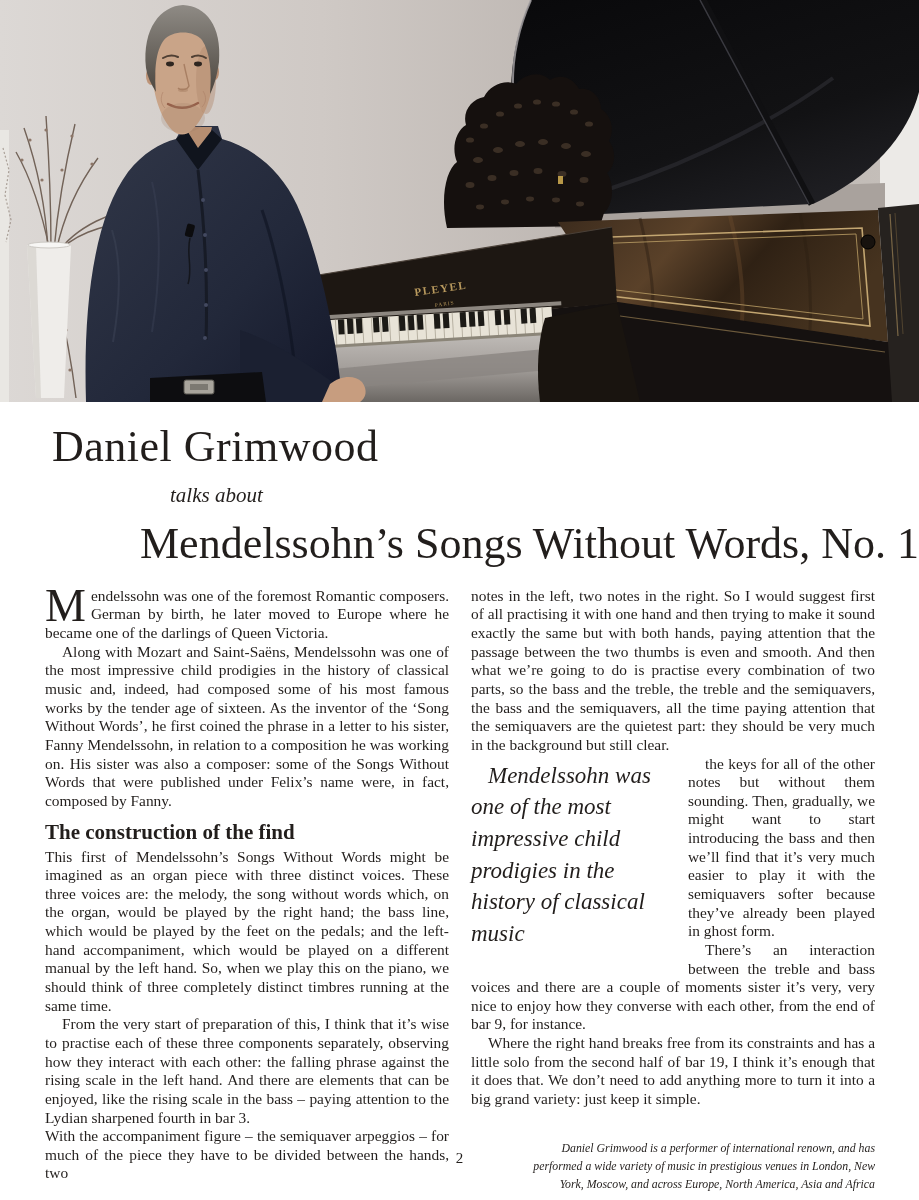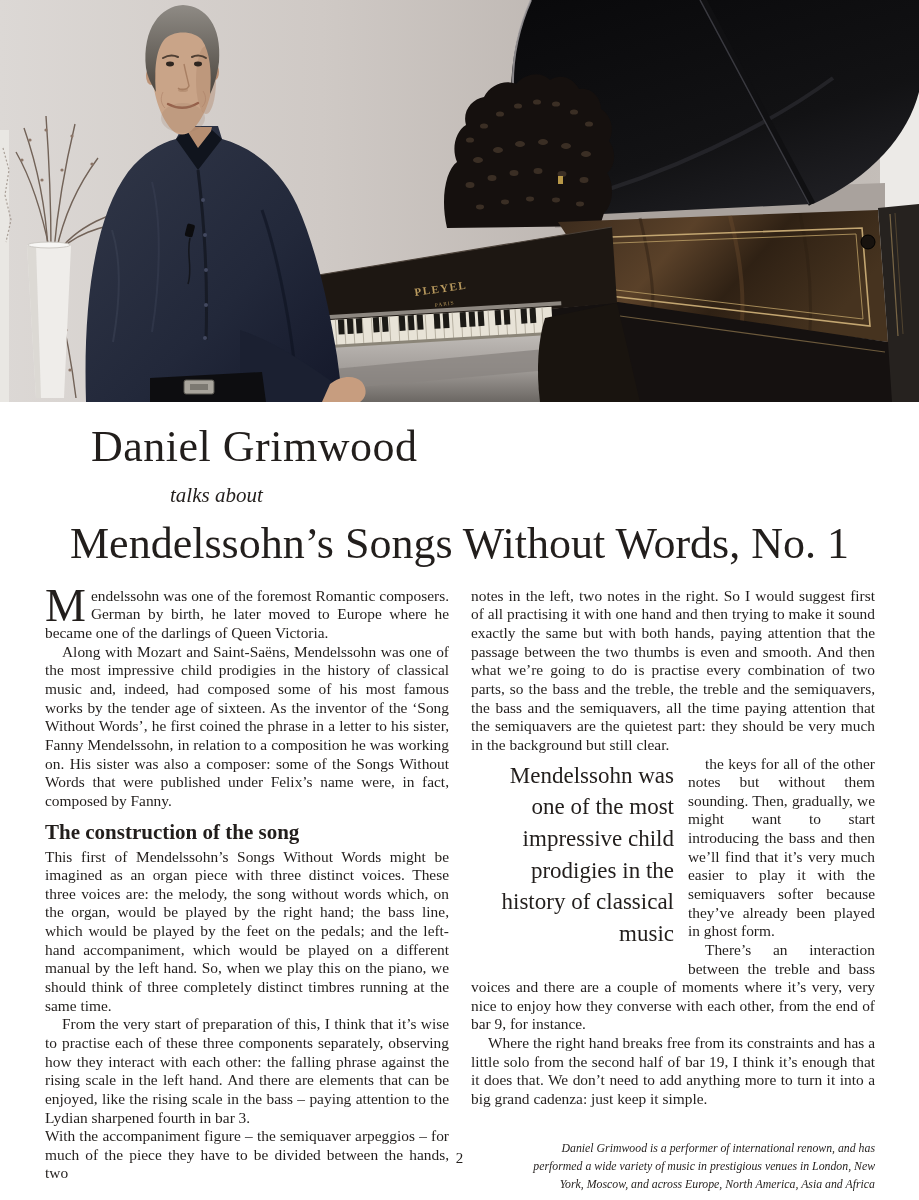--- a/index.html
+++ b/index.html
@@ -9,32 +9,32 @@
     margin:0 auto;
     background:#ffffff;
     font-family:"Liberation Serif", serif;
     color:#221e1c;
     overflow:hidden;
   }
   
   .photo{display:block;width:919px;height:402px;}
   
   .author{
-    margin:23px 0 0 91px;
+    margin:23px 0 0 52px;
     font-size:44px;line-height:1.02;
     letter-spacing:.5px;
     font-weight:normal;
   }
   .subtitle{
     margin:15px 0 0 170px;
     font-size:21px;font-style:italic;line-height:1;
   }
   .main-title{
     margin:16px 0 0 0;
-    text-align:center;
+    text-align:right;
     font-size:44px;line-height:1.02;
     white-space:nowrap;
     font-weight:normal;
   }
   
   .columns{
     display:flex;gap:22px;
     margin:20px 44px 0 45px;
   }
   .col{flex:1 1 0;font-size:15.4px;line-height:1.21;text-align:justify;}
@@ -48,23 +48,23 @@
   h2.heading{
     font-size:21px;line-height:1.1;
     font-weight:bold;
     margin:11px 0 3px 0;
     text-align:left;
   }
   .pullquote{
     float:left;
     width:203px;
     margin:5px 14px 20px 0;
-    font-size:23px;
+    font-size:23px;font-style:italic;
     line-height:1.38;
-    text-align:right;
+    text-align:left;
   }
   .bio{
     margin-top:30px;
     padding-left:55px;
     font-size:11.8px;font-style:italic;
     line-height:1.55;
     text-align:right;
   }
   .page-number{
     position:absolute;left:0;top:1150px;width:100%;
@@ -352,31 +352,31 @@
 
   <h1 class="author">Daniel Grimwood</h1>
   <div class="subtitle">talks about</div>
   <h1 class="main-title">Mendelssohn’s Songs Without Words, No. 1</h1>
 
   <div class="columns">
 
     <div class="col">
       <p><span class="dropcap">M</span><span>endelssohn was one of the foremost Romantic composers. German by birth, he later moved to Europe where he became one of the darlings of Queen Victoria.</span></p>
       <p class="indent">Along with Mozart and Saint-Saëns, Mendelssohn was one of the most impressive child prodigies in the history of classical music and, indeed, had composed some of his most famous works by the tender age of sixteen. As the inventor of the ‘Song Without Words’, he first coined the phrase in a letter to his sister, Fanny Mendelssohn, in relation to a composition he was working on. His sister was also a composer: some of the Songs Without Words that were published under Felix’s name were, in fact, composed by Fanny.</p>
-      <h2 class="heading">The construction of the song</h2>
+      <h2 class="heading">The construction of the find</h2>
       <p>This first of Mendelssohn’s Songs Without Words might be imagined as an organ piece with three distinct voices. These three voices are: the melody, the song without words which, on the organ, would be played by the right hand; the bass line, which would be played by the feet on the pedals; and the left-hand accompaniment, which would be played on a different manual by the left hand. So, when we play this on the piano, we should think of three completely distinct timbres running at the same time.</p>
       <p class="indent">From the very start of preparation of this, I think that it’s wise to practise each of these three components separately, observing how they interact with each other: the falling phrase against the rising scale in the left hand. And there are elements that can be enjoyed, like the rising scale in the bass – paying attention to the Lydian sharpened fourth in bar 3.</p>
       <p>With the accompaniment figure – the semiquaver arpeggios – for much of the piece they have to be divided between the hands, two</p>
     </div>
 
     <div class="col">
       <p>notes in the left, two notes in the right. So I would suggest first of all practising it with one hand and then trying to make it sound exactly the same but with both hands, paying attention that the passage between the two thumbs is even and smooth. And then what we’re going to do is practise every combination of two parts, so the bass and the treble, the treble and the semiquavers, the bass and the semiquavers, all the time paying attention that the semiquavers are the quietest part: they should be very much in the background but still clear.</p>
       <p class="indent">
         <span class="pullquote">Mendelssohn was one of the most impressive child prodigies in the history of classical music</span>
         <span>the keys for all of the other notes but without them sounding. Then, gradually, we might want to start introducing the bass and then we’ll find that it’s very much easier to play it with the semiquavers softer because they’ve already been played in ghost form.</span></p>
-      <p class="indent">There’s an interaction between the treble and bass voices and there are a couple of moments where it’s very, very nice to enjoy how they converse with each other, from the end of bar 9, for instance.</p>
-      <p class="indent">Where the right hand breaks free from its constraints and has a little solo from the second half of bar 19, I think it’s enough that it does that. We don’t need to add anything more to turn it into a big grand cadenza: just keep it simple.</p>
+      <p class="indent">There’s an interaction between the treble and bass voices and there are a couple of moments sister it’s very, very nice to enjoy how they converse with each other, from the end of bar 9, for instance.</p>
+      <p class="indent">Where the right hand breaks free from its constraints and has a little solo from the second half of bar 19, I think it’s enough that it does that. We don’t need to add anything more to turn it into a big grand variety: just keep it simple.</p>
       <div class="bio">Daniel Grimwood is a performer of international renown, and has performed a wide variety of music in prestigious venues in London, New York, Moscow, and across Europe, North America, Asia and Africa</div>
     </div>
   </div>
 
   <div class="page-number">2</div>
 </div>
 
 </body></html>

